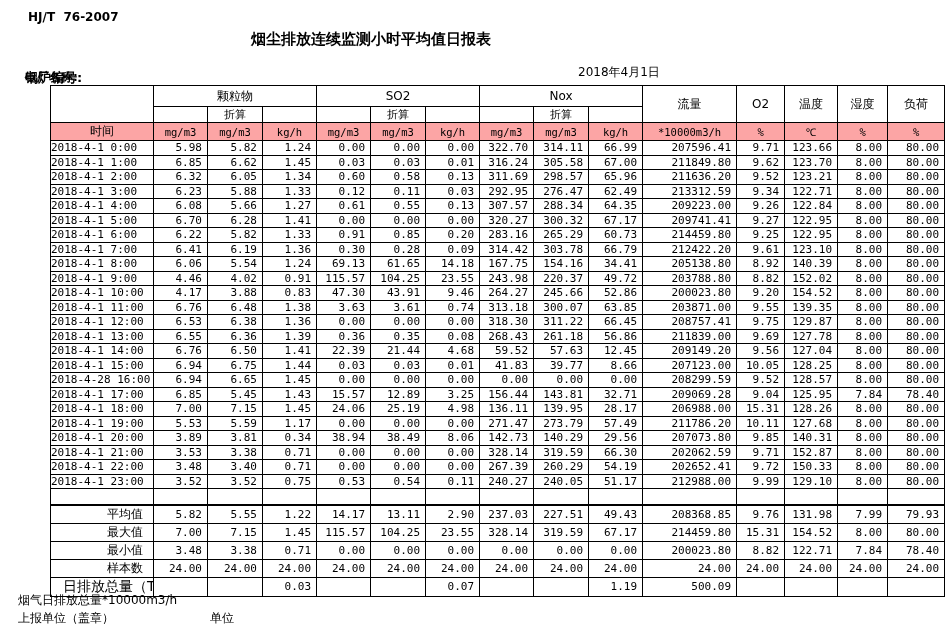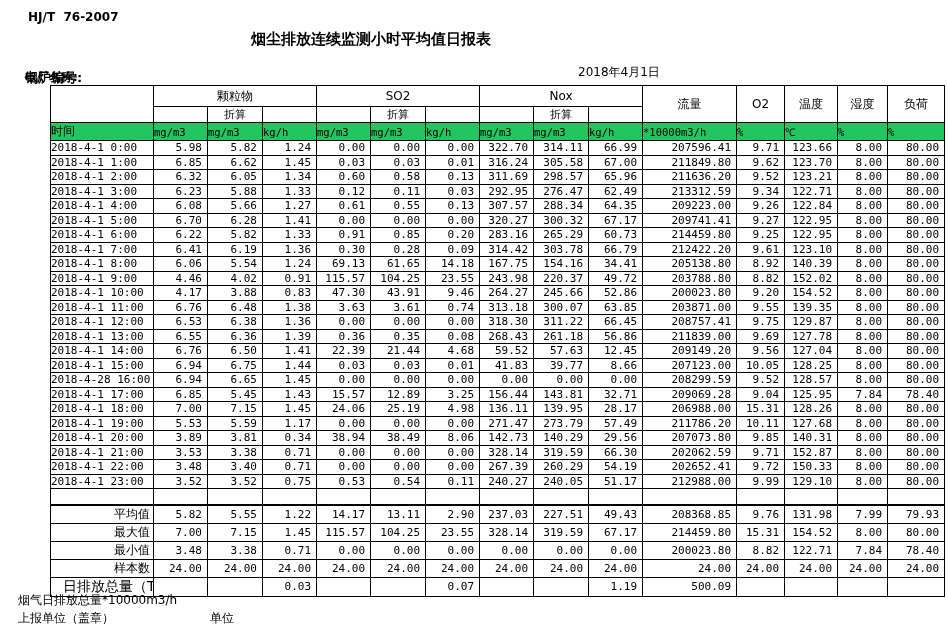--- a/index.html
+++ b/index.html
@@ -15,30 +15,30 @@
   .report-unit{left:18px;top:610px;font-size:12px;}
   .unit-word{left:210px;top:610px;font-size:12px;}
 
   table{position:absolute;left:26px;top:85px;width:894px;border-collapse:collapse;table-layout:fixed;margin-left:24px;}
   td{border:1px solid #000;padding:0;overflow:hidden;white-space:nowrap;font-size:11px;vertical-align:middle;}
   .grp-row{height:21px;}
   .grp{text-align:center;font-size:12px;}
   .conv-row{height:13px;}
   .conv-row td{text-align:center;font-size:11px;}
   .units-row{height:13px;}
-  .units-row td{background:#22c55e;text-align:left;font-size:10.5px;
+  .units-row td{background:#fca5a5;text-align:center;font-size:10.5px;
                 font-family:"DejaVu Sans Mono","Liberation Mono",monospace;}
   .units-row .time-hdr{font-size:12px;font-family:"DejaVu Sans","Liberation Sans",sans-serif;}
   tbody.data tr{height:14.5px;}
   tbody.data tr.gap{height:16px;}
   tbody.summary tr{height:14.5px;}
   tbody.summary tr:first-child td{border-top:2px solid #000;}
   .num{text-align:right;padding-right:5px;font-family:"DejaVu Sans Mono","Liberation Mono",monospace;}
   .time{text-align:right;padding-right:19px;font-family:"DejaVu Sans Mono","Liberation Mono",monospace;}
-  .sum-label{text-align:right;padding-right:3px;font-size:12px;}
+  .sum-label{text-align:right;padding-right:10px;font-size:12px;}
   .total-label{text-align:center;padding-left:12px;font-size:14px;}
 </style>
 </head>
 <body>
 
 <div class="abs std">HJ/T  76-2007</div>
 <div class="abs title">烟尘排放连续监测小时平均值日报表</div>
 <div class="abs plant">电厂名称:</div>
 <div class="abs boiler">锅炉编号:</div>
 <div class="abs date">2018年4月1日</div>

